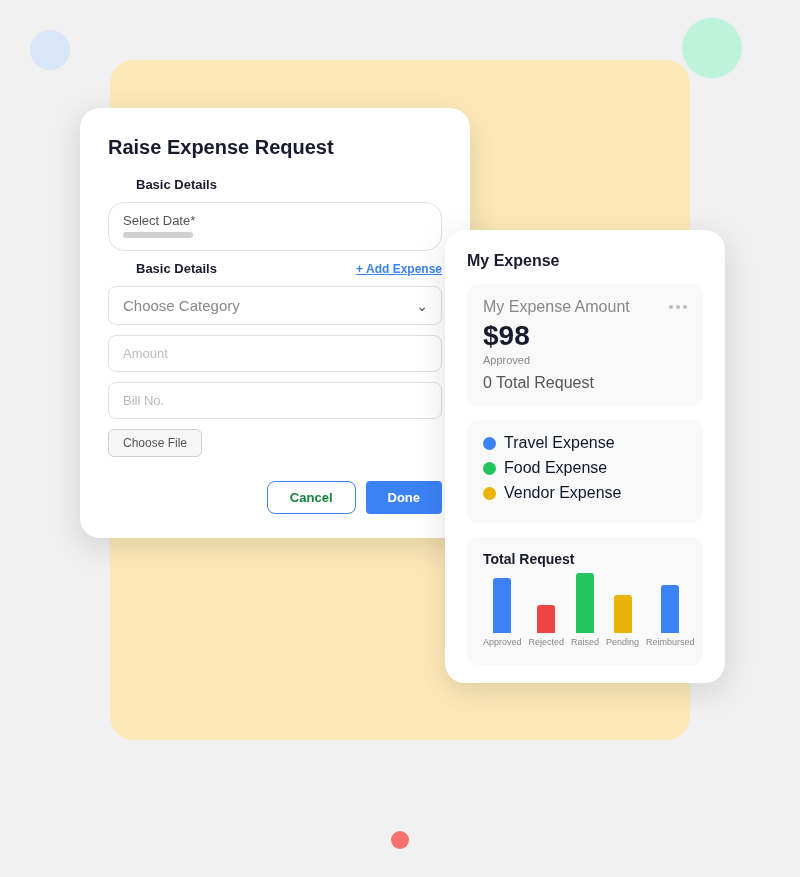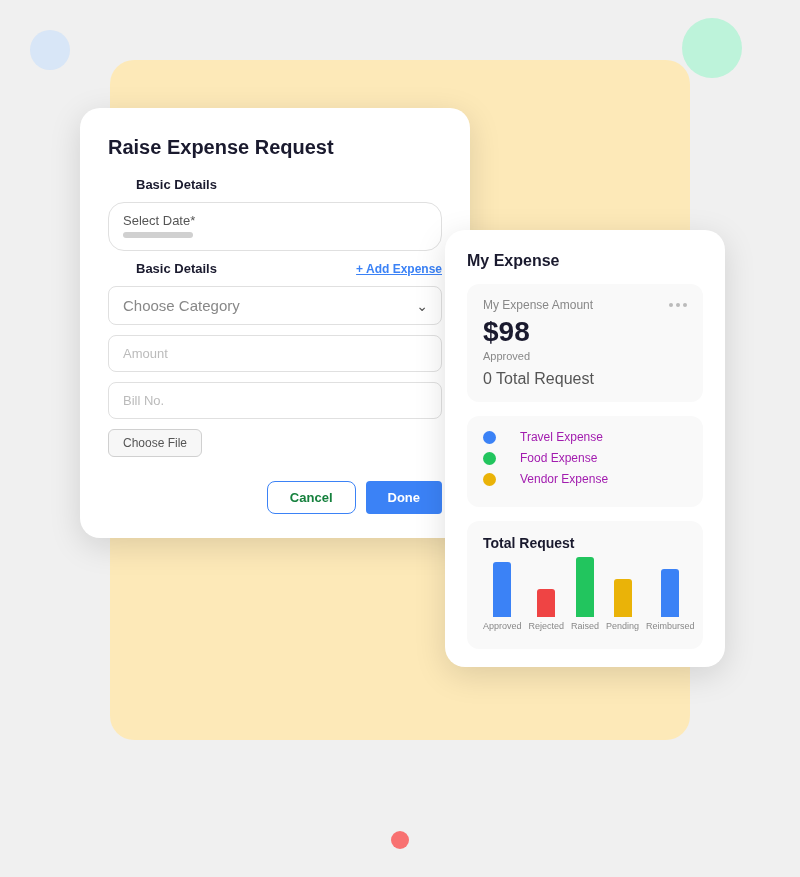--- a/index.html
+++ b/index.html
@@ -181,21 +181,21 @@
     }
 
     .expense-amount-section {
       background: #f9f9f9;
       border-radius: 12px;
       padding: 14px 16px;
       margin-bottom: 14px;
     }
 
     .expense-amount-label {
-      font-size: 12px;
+      font-size: 16px;
       color: #888;
       margin-bottom: 4px;
       display: flex;
       justify-content: space-between;
       align-items: center;
     }
 
     .expense-amount-dots {
       display: flex;
       gap: 3px;
@@ -236,23 +236,23 @@
     .section-title {
       font-size: 14px;
       font-weight: 700;
       color: #1a1a2e;
       margin-bottom: 10px;
     }
 
     .request-item {
       display: flex;
       align-items: center;
-      gap: 24px;
-      font-size: 12px;
-      color: #a21caf;
+      gap: 8px;
+      font-size: 16px;
+      color: #0f172a;
       margin-bottom: 7px;
     }
 
     .request-dot {
       width: 13px;
       height: 13px;
       border-radius: 50%;
       flex-shrink: 0;
     }
 

